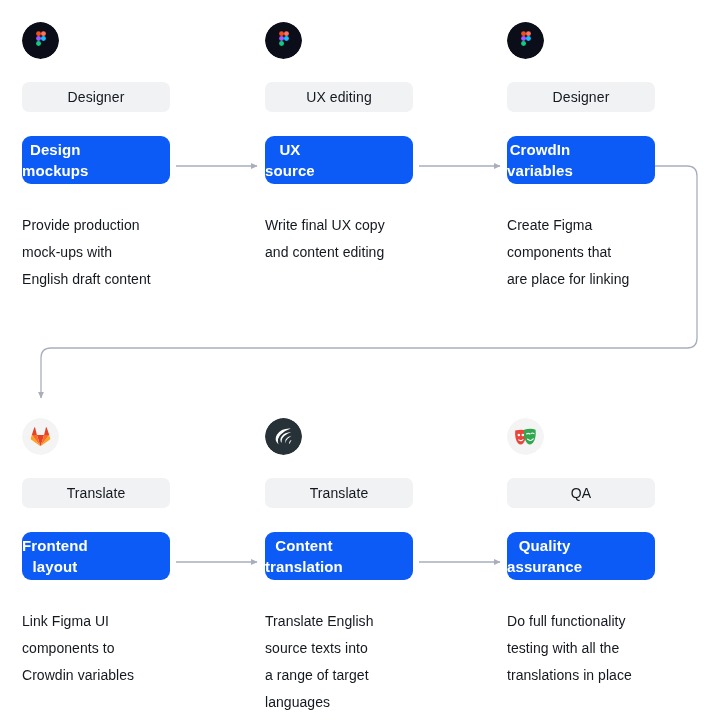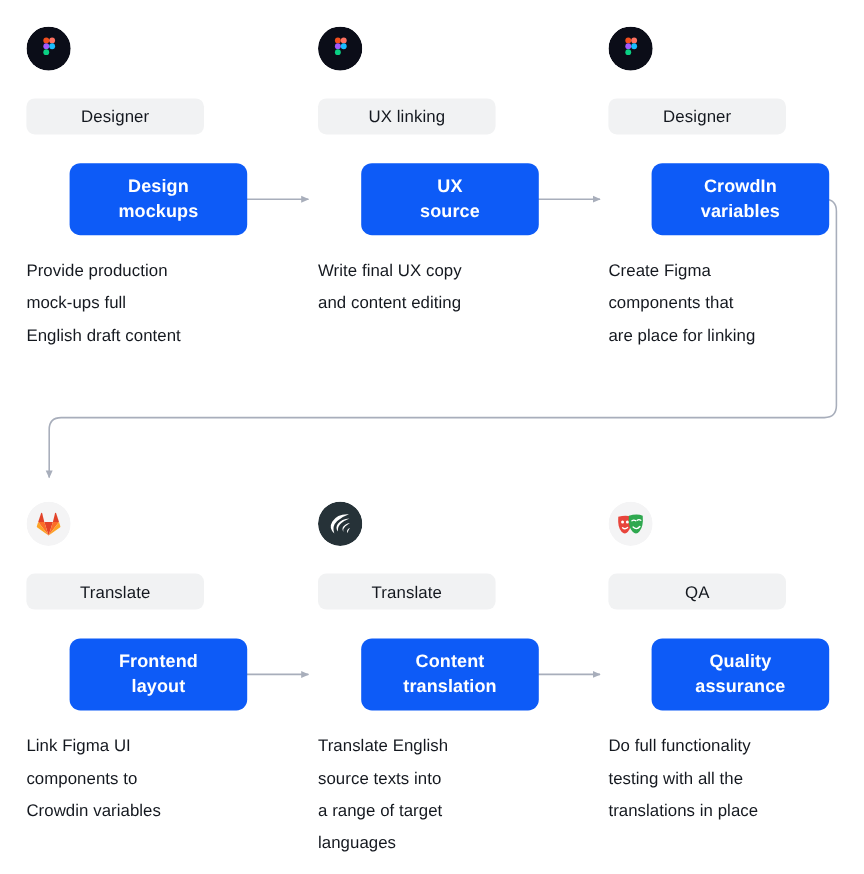--- a/index.html
+++ b/index.html
@@ -79,29 +79,27 @@
     letter-spacing: 0.1px;
     white-space: nowrap;
   }
 
   
   .step-box {
     position: absolute;
     top: 136px;
     left: 0;
     width: 148px;
-    height: 60px;
+    height: 48px;
     background: #0d5bf7;
     border-radius: 9px;
     display: flex;
     align-items: center;
-    justify-content: center;
     text-align: center;
     cursor: pointer;
-    margin-left: 36px;
   }
   .step-box span {
     font-size: 15px;
     line-height: 21px;
     font-weight: 700;
     color: #ffffff;
     white-space: pre-line;
     letter-spacing: 0.1px;
   }
 
@@ -155,37 +153,37 @@
         </svg>
       </span>
       <div class="role-pill">
         <span>Designer</span>
       </div>
       <div class="step-box">
         <span>Design
 mockups</span>
       </div>
       <div class="desc">Provide production
-mock-ups full
+mock-ups with
 English draft content</div>
     </div>
 
     <div class="stage col1">
       <span class="avatar">
         <svg viewBox="0 0 37 37" xmlns="http://www.w3.org/2000/svg">
           <circle cx="18.5" cy="18.5" r="18.5" fill="#0b0d18"></circle>
           <rect x="14.1" y="9.2" width="4.9" height="4.9" rx="2.45" fill="#f24e1e"></rect>
           <rect x="19" y="9.2" width="4.9" height="4.9" rx="2.45" fill="#ff7262"></rect>
           <rect x="14.1" y="14.1" width="4.9" height="4.9" rx="2.45" fill="#a259ff"></rect>
           <circle cx="21.45" cy="16.55" r="2.45" fill="#1abcfe"></circle>
           <rect x="14.1" y="19" width="4.9" height="4.9" rx="2.45" fill="#0acf83"></rect>
         </svg>
       </span>
       <div class="role-pill">
-        <span>UX linking</span>
+        <span>UX editing</span>
       </div>
       <div class="step-box">
         <span>UX
 source</span>
       </div>
       <div class="desc">Write final UX copy
 and content editing</div>
     </div>
 
     <div class="stage col2">

